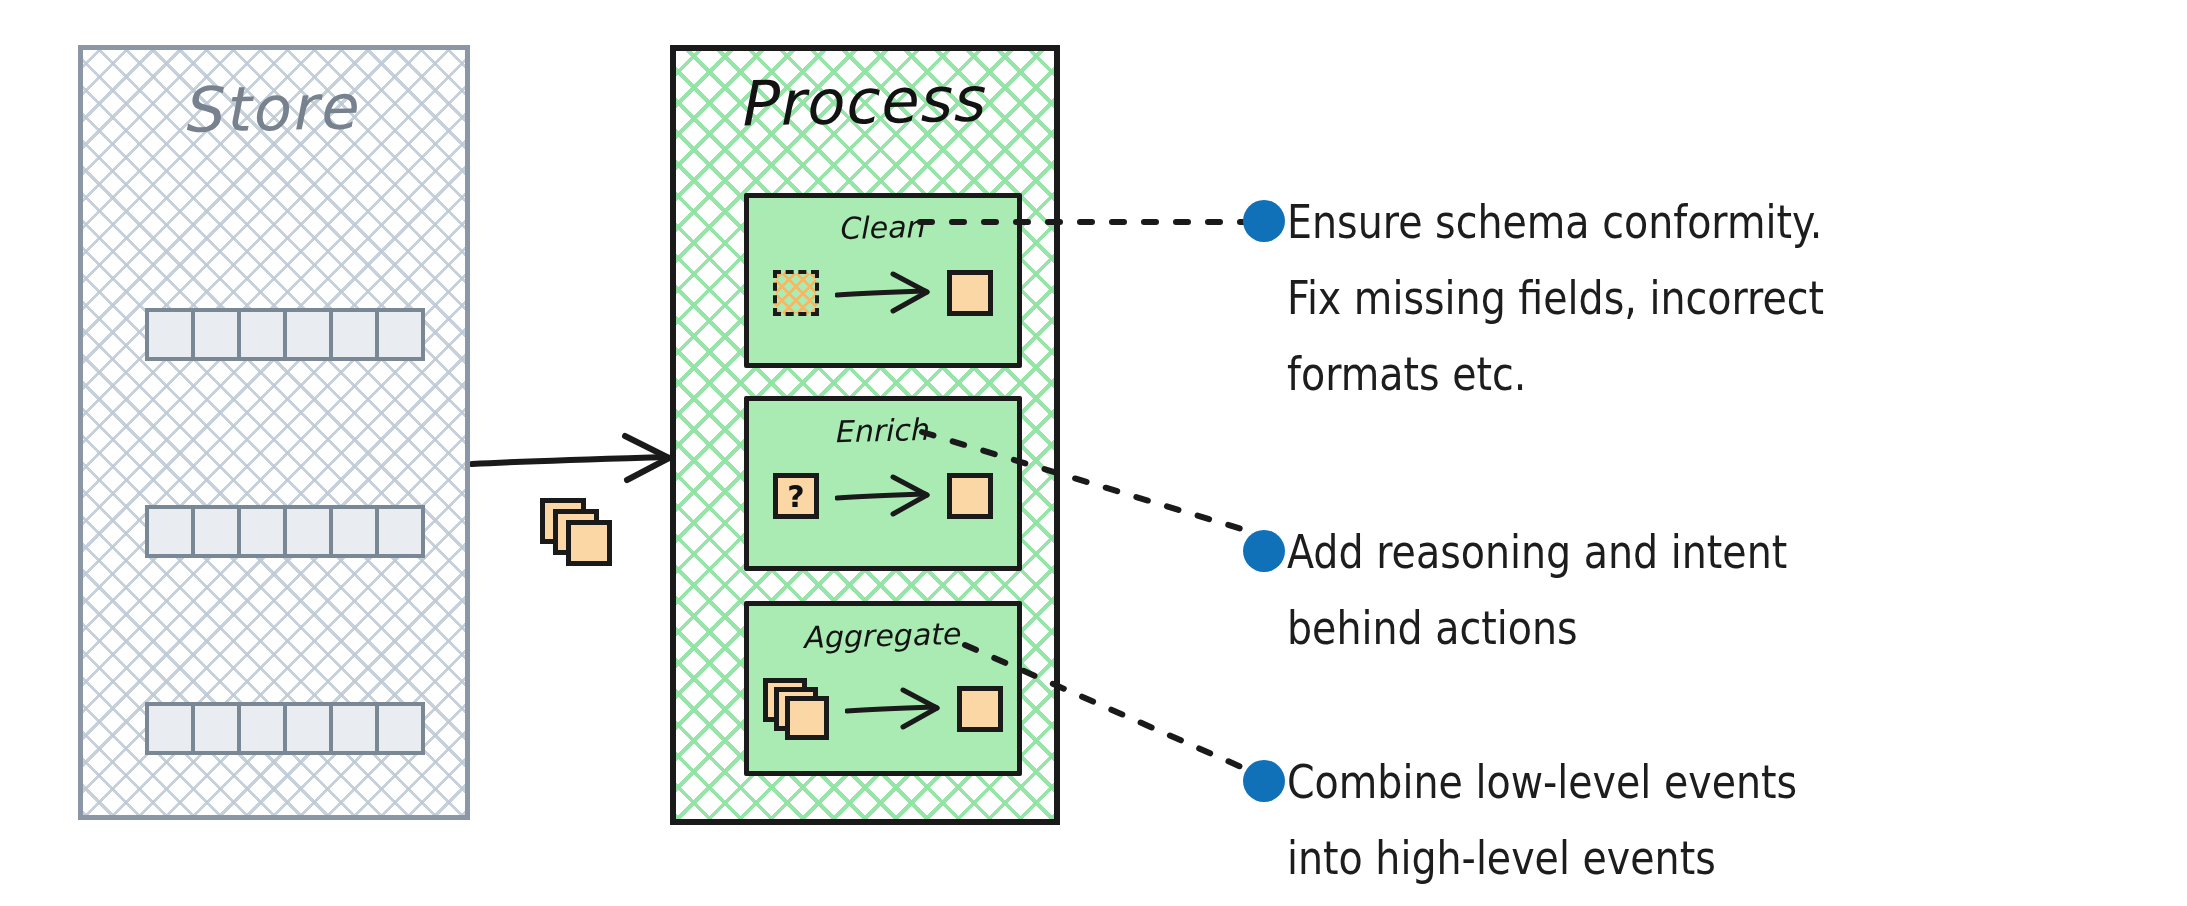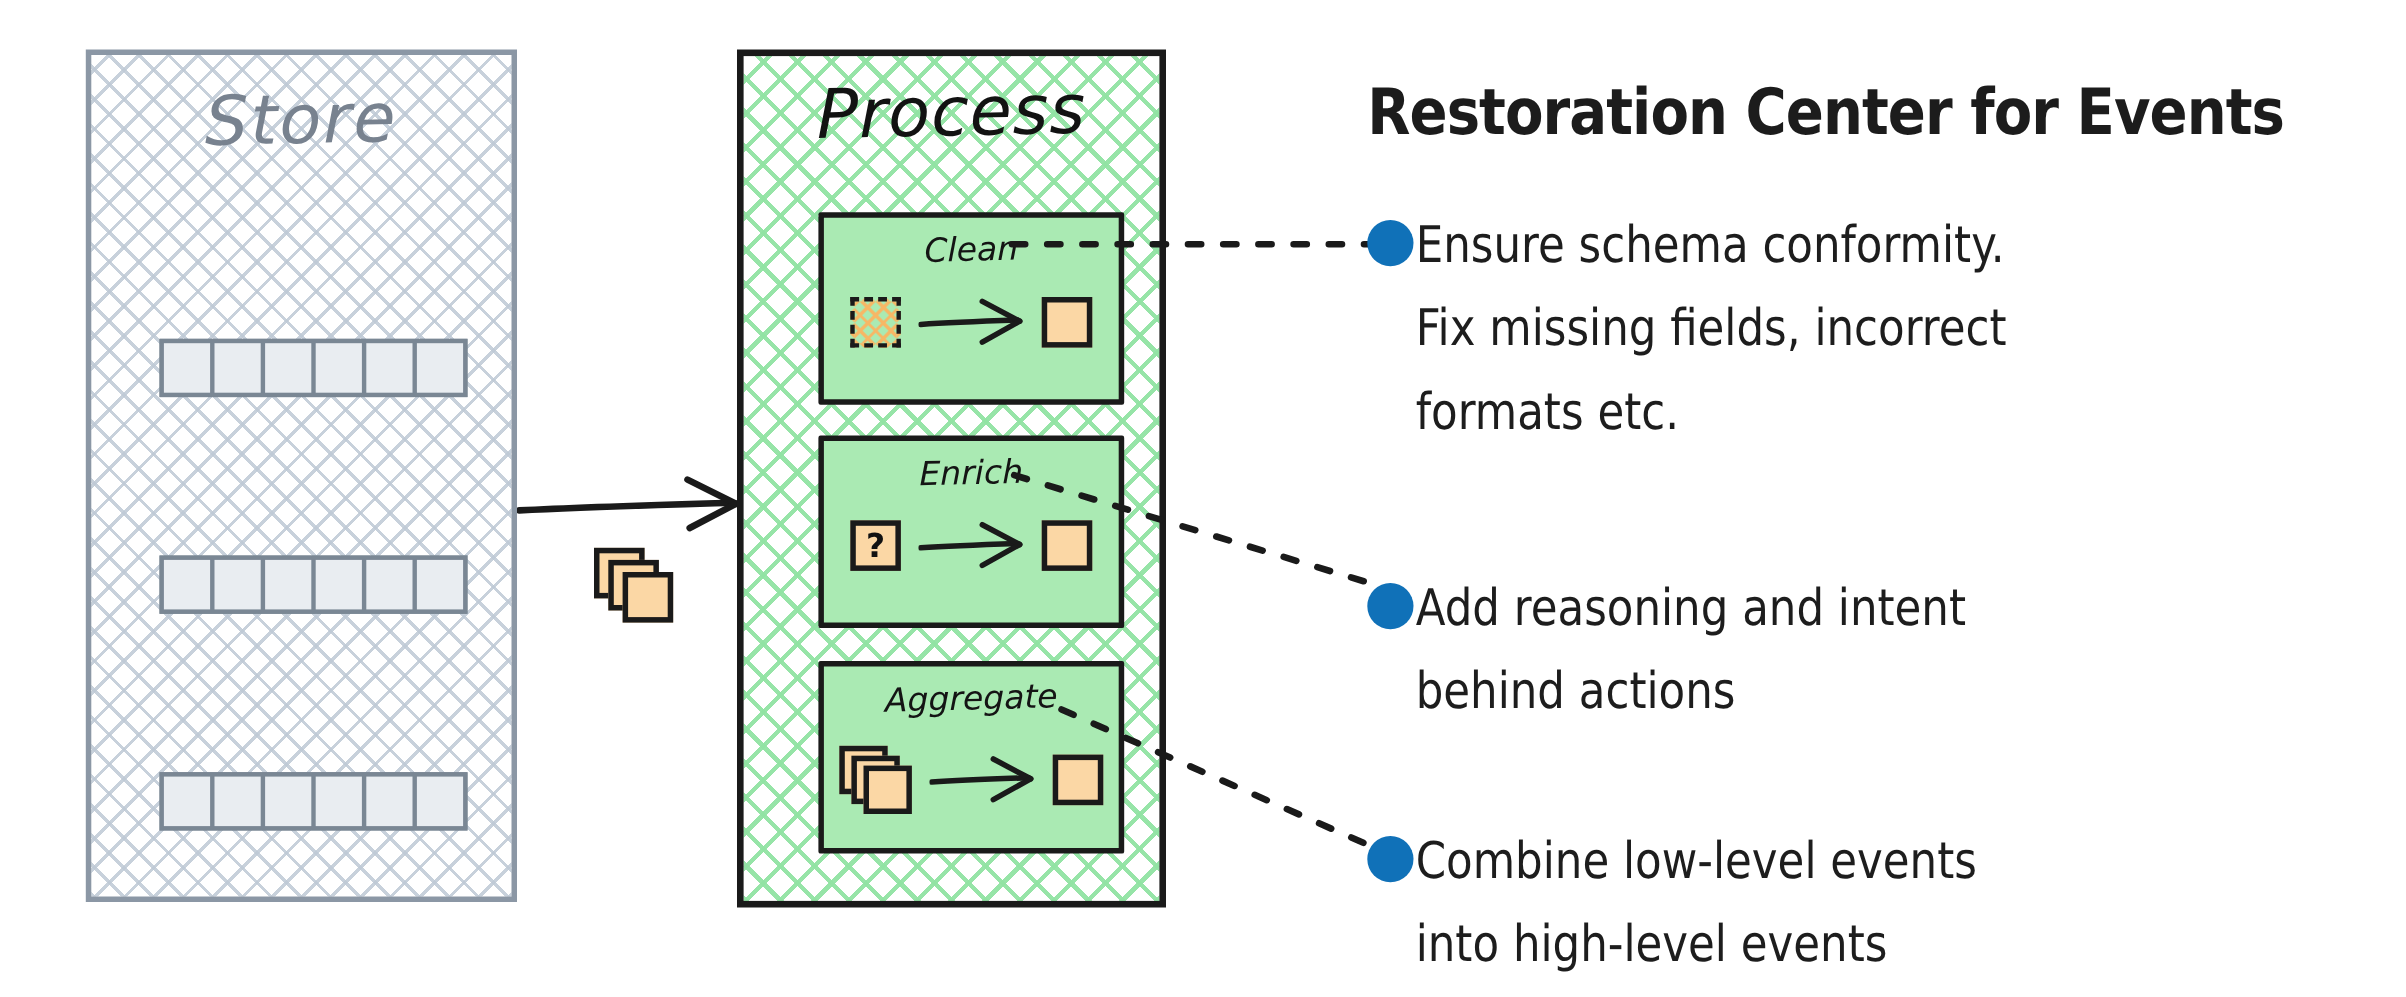--- a/index.html
+++ b/index.html
@@ -268,23 +268,20 @@
       </div>
     </div>
   </div>
 
   <svg class="connectors" viewBox="0 0 2187 906">
     <line x1="920" y1="222" x2="1245" y2="222" stroke="#1a1a1a" stroke-width="6" stroke-dasharray="12 20" stroke-linecap="round"></line>
     <line x1="922" y1="432" x2="1245" y2="530" stroke="#1a1a1a" stroke-width="6" stroke-dasharray="12 20" stroke-linecap="round"></line>
     <line x1="965" y1="645" x2="1248" y2="770" stroke="#1a1a1a" stroke-width="6" stroke-dasharray="12 20" stroke-linecap="round"></line>
   </svg>
 
-  <div class="panel">
-    <div class="panel-title">Restoration Center for Events</div>
-  </div>
 
   <div class="bullets">
     <div class="bullet b1">
       <span class="dot"></span>
       <span class="bullet-text">Ensure schema conformity.
 Fix missing fields, incorrect
 formats etc.</span>
     </div>
     <div class="bullet b2">
       <span class="dot"></span>

